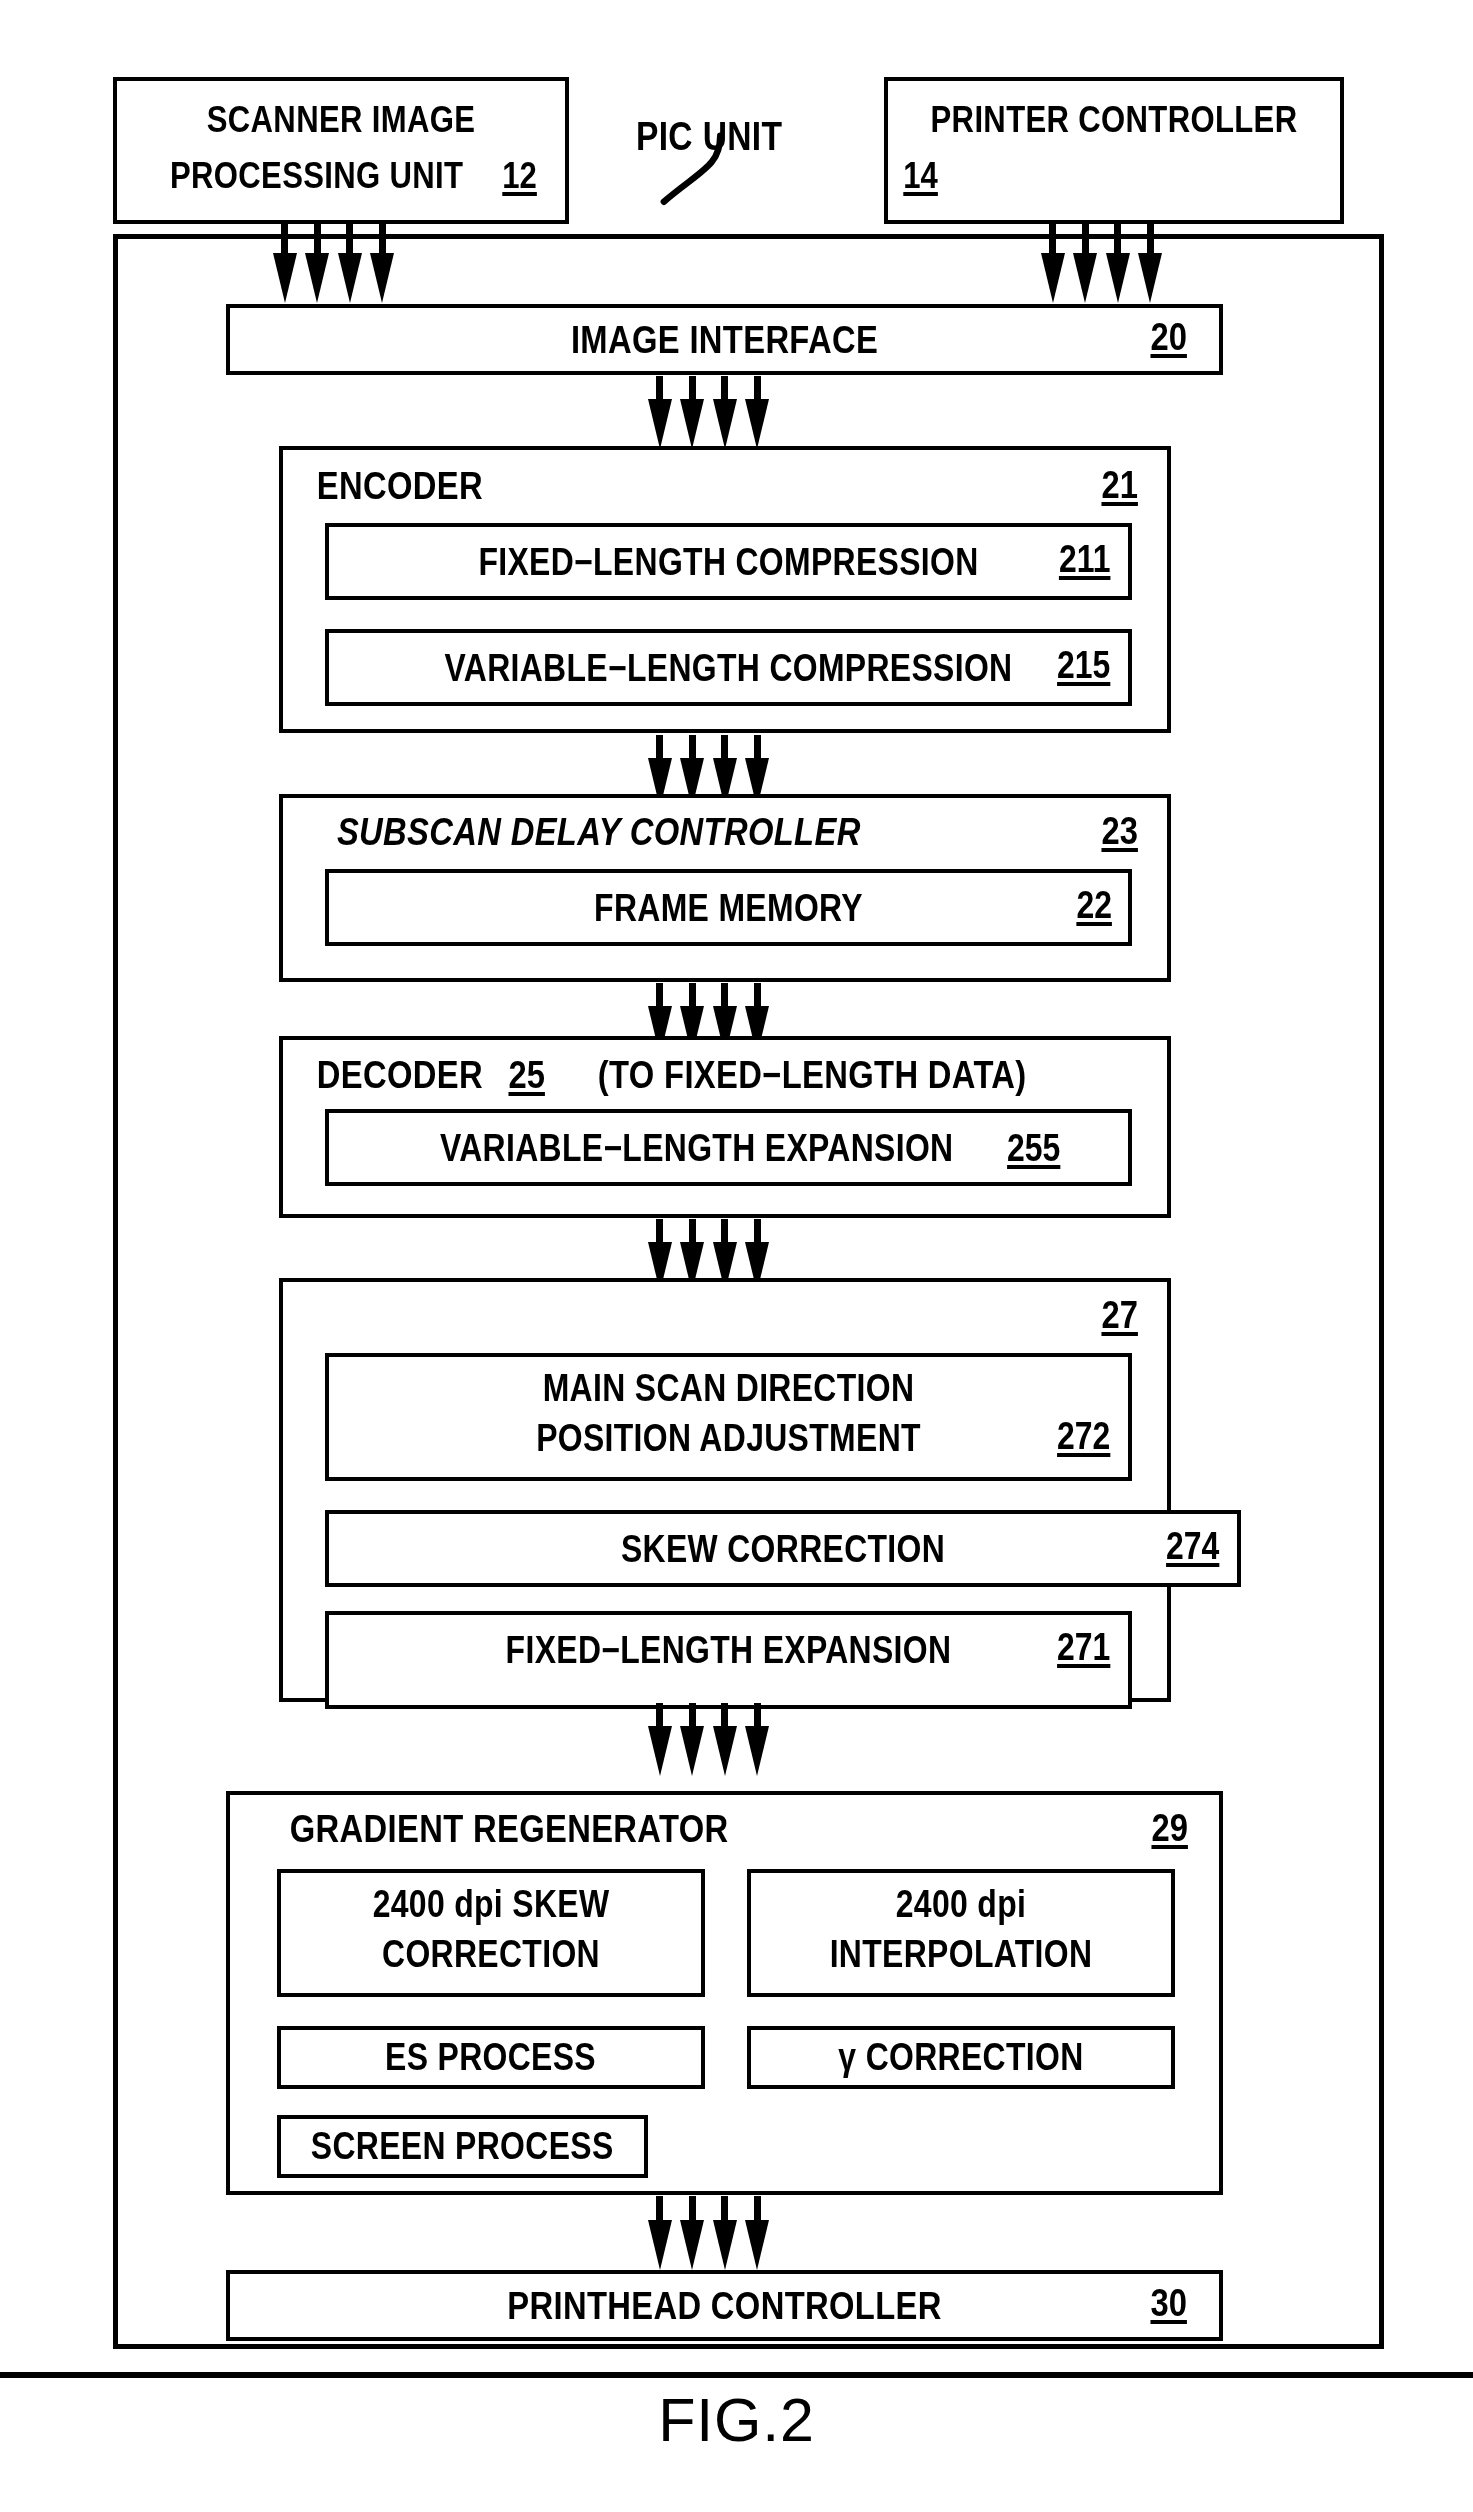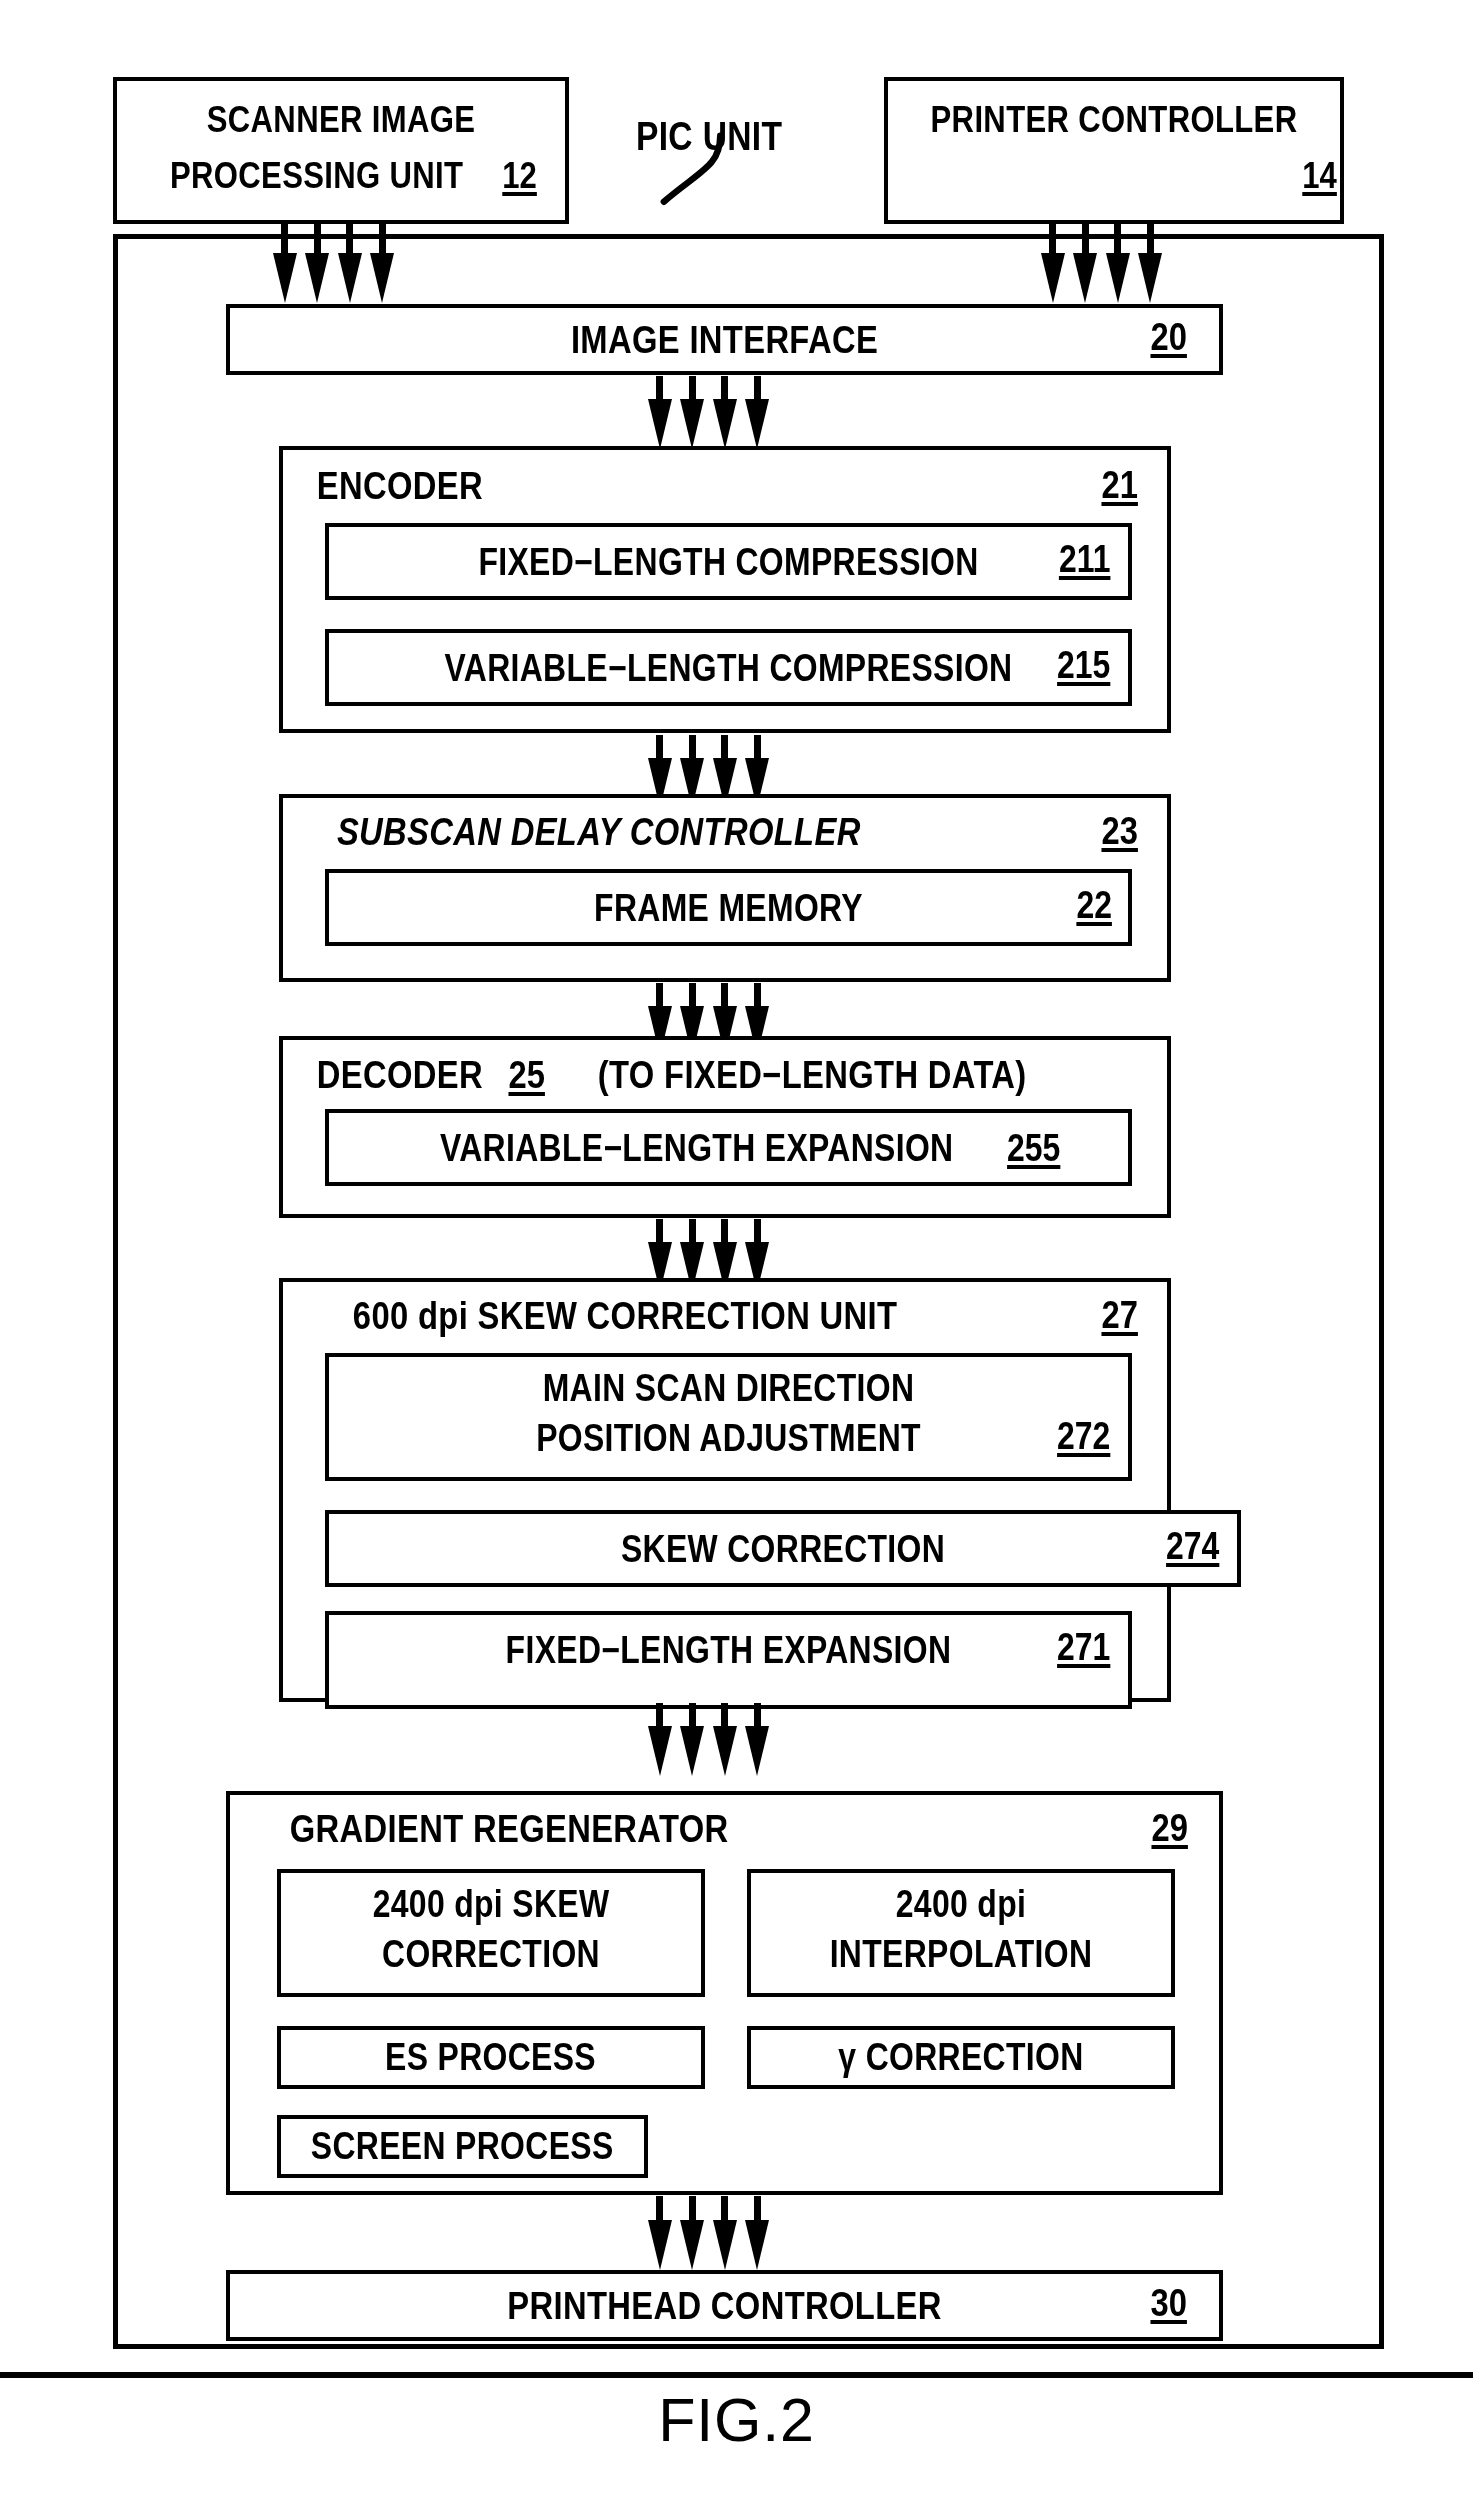--- a/index.html
+++ b/index.html
@@ -129,21 +129,21 @@
       <div style="position:absolute; left:0; right:0; top:74px; display:flex; justify-content:center; align-items:baseline;">
         <span class="lbl" style="font-size:37px;">PROCESSING  UNIT</span>
         <span class="num" style="font-size:37px; margin-left:8px;">12</span>
       </div>
     </div>
   </div>
 
   <div class="box" id="blk-printer-ctrl" style="left:884px; top:77px; width:460px; height:147px;">
     <div style="position:relative; width:100%; height:100%;">
       <div class="lbl" style="position:absolute; left:0; right:0; top:19.4px; font-size:37px;">PRINTER  CONTROLLER</div>
-      <div style="position:absolute; left:12px; right:0; top:74px; text-align:right;">
+      <div style="position:absolute; left:12px; right:0; top:74px; text-align:left;">
         <span class="num" style="font-size:37px; display:inline-block;">14</span>
       </div>
     </div>
   </div>
 
   <div style="position:absolute; left:622px; top:115px;">
     <span class="lbl" style="font-size:40px; display:inline-block;">PIC UNIT</span>
   </div>
   <svg id="pic-leader" width="113" height="145" viewBox="0 0 140 180">
     <path d="M 92 48 C 92 86, 66 92, 22 130" stroke="#000" stroke-width="8" fill="none" stroke-linecap="round"></path>
@@ -330,23 +330,20 @@
         <div class="shaft" style="height:24px;"></div>
         <div class="head"></div>
       </div>
     <div class="arrow">
         <div class="shaft" style="height:24px;"></div>
         <div class="head"></div>
       </div>
   </div>
 
   <div class="box" id="blk-skew600" style="left:279px; top:1278px; width:892px; height:424px; display:block;">
-    <div style="position:absolute; left:18px; top:13px;">
-      <span class="lbl" style="font-size:39px; display:inline-block;">600  dpi  SKEW  CORRECTION  UNIT</span>
-    </div>
     <div style="position:absolute; right:26px; top:11.3px;">
       <span class="num" style="font-size:39px; display:inline-block;">27</span>
     </div>
 
     <div class="box thin" style="left:42px; top:71px; width:807px; height:128px;">
       <div style="position:relative; width:100%; height:100%;">
         <div class="lbl" style="position:absolute; left:0; right:0; top:11.3px; font-size:38px;">MAIN  SCAN  DIRECTION</div>
         <div class="lbl" style="position:absolute; left:0; right:0; top:61px; font-size:38px;">POSITION  ADJUSTMENT</div>
         <div style="position:absolute; right:13px; top:58px;">
           <span class="num" style="font-size:38px; display:inline-block;">272</span>

